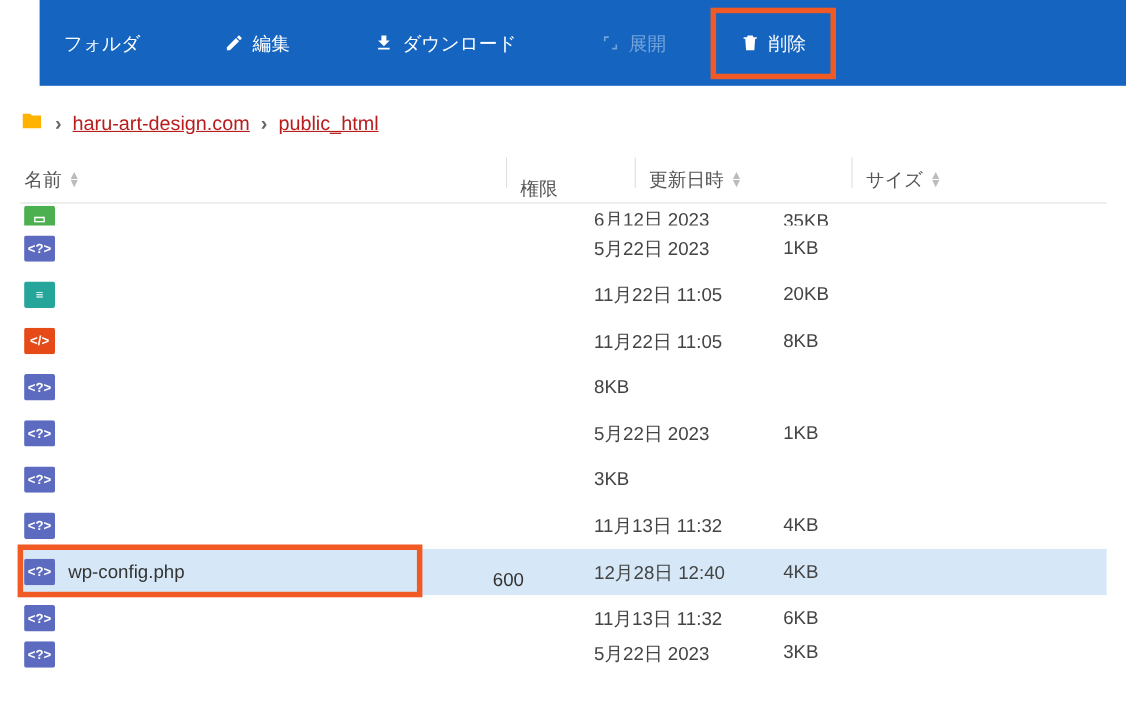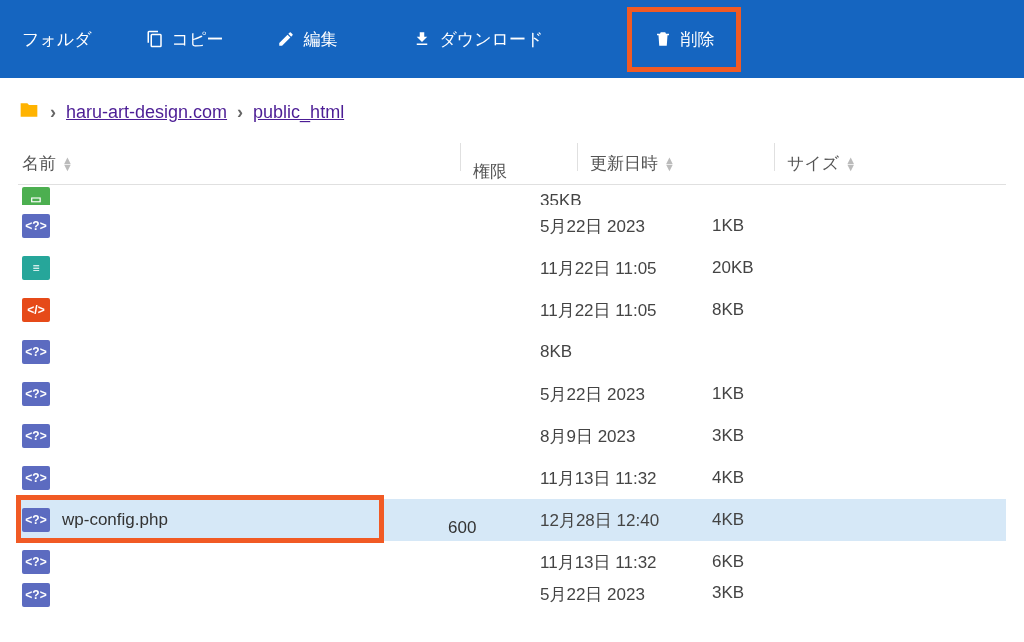--- a/index.html
+++ b/index.html
@@ -1,28 +1,28 @@
 <!DOCTYPE html>
 <html><head>
 <meta charset="utf-8">
 <style>
 * { margin: 0; padding: 0; box-sizing: border-box; }
 body { font-family: -apple-system, "Segoe UI", Meiryo, sans-serif; font-size: 16px; color: #333; background: #fff; width: 1024px; height: 642px; overflow: hidden; }
 
-.toolbar { background: #1565C0; height: 78px; display: flex; align-items: center; padding: 0 8px; gap: 4px; }
+.toolbar { background: #1565C0; height: 78px; display: flex; align-items: center; padding: 0 8px; gap: 4px; margin-left: 36px; }
 .toolbar-btn { display: flex; align-items: center; gap: 8px; color: #fff; padding: 10px 14px; cursor: pointer; font-size: 17px; }
 .toolbar-btn.disabled { color: rgba(255,255,255,0.4); }
 .toolbar-btn svg { width: 18px; height: 18px; fill: currentColor; }
 .spacer { flex: 0 0 auto; width: 18px; }
 
 .highlight-orange { border: 5px solid #F15A24; }
 
 .delete-wrap { padding: 6px 8px; }
 .breadcrumb { display: flex; align-items: center; gap: 10px; padding: 22px 18px 18px 18px; font-size: 18px; }
-.breadcrumb a { color: #4c1d95; text-decoration: underline; }
+.breadcrumb a { color: #b91c1c; text-decoration: underline; }
 .breadcrumb .sep { color: #666; font-weight: bold; }
 .folder-root-icon svg { width: 22px; height: 20px; fill: #FFB300; }
 
 .table-wrap { padding: 0 18px; }
 .thead { display: flex; height: 42px; border-bottom: 1px solid #e0e0e0; color: #555; font-size: 17px; position: relative; background: #fff; }
 .thead .col { display: flex; align-items: center; gap: 6px; }
 .thead .divider { width: 1px; height: 28px; background: #e0e0e0; margin: 0 12px; }
 .sort-icon { font-size: 11px; color: #bbb; line-height: 0.6; }
 
 .col-name { width: 430px; padding-left: 4px; }
@@ -54,43 +54,43 @@
 
 </style>
 </head>
 <body>
 
 <div class="toolbar">
   <div class="toolbar-btn">
     <span>フォルダ</span>
   </div>
   <div class="spacer"></div>
+  <div class="spacer"></div>
   <div class="toolbar-btn">
     <svg viewBox="0 0 24 24">
-        <path d="M16 1H4a2 2 0 0 0-2 2v14h2V3h12V1zm3 4H8a2 2 0 0 0-2 2v14a2 2 0 0 0 2 2h11a2 2 0 0 0 2-2V7a2 2 0 0 0-2-2zm0 16H8V7h11v14z"></path>
-      </svg>
-    <span>コピー</span>
-  </div>
+        <path d="M3 17.25V21h3.75L17.81 9.94l-3.75-3.75L3 17.25zM20.71 7.04a1 1 0 0 0 0-1.41l-2.34-2.34a1 1 0 0 0-1.41 0l-1.83 1.83 3.75 3.75 1.83-1.83z"></path>
+      </svg>
+    <span>編集</span>
+  </div>
+  <div class="spacer"></div>
   <div class="spacer"></div>
   <div class="toolbar-btn">
     <svg viewBox="0 0 24 24">
-        <path d="M3 17.25V21h3.75L17.81 9.94l-3.75-3.75L3 17.25zM20.71 7.04a1 1 0 0 0 0-1.41l-2.34-2.34a1 1 0 0 0-1.41 0l-1.83 1.83 3.75 3.75 1.83-1.83z"></path>
-      </svg>
-    <span>編集</span>
-  </div>
-  <div class="spacer"></div>
-  <div class="spacer"></div>
-  <div class="toolbar-btn">
-    <svg viewBox="0 0 24 24">
         <path d="M19 9h-4V3H9v6H5l7 7 7-7zM5 18v2h14v-2H5z"></path>
       </svg>
     <span>ダウンロード</span>
   </div>
   <div class="spacer"></div>
   <div class="spacer"></div>
+  <div class="toolbar-btn disabled">
+    <svg viewBox="0 0 24 24">
+        <path d="M10 4H4v6h2V6h4V4zm10 10h-2v4h-4v2h6v-6z"></path>
+      </svg>
+    <span>展開</span>
+  </div>
   <div class="spacer"></div>
   <div class="highlight-orange delete-wrap">
     <div class="toolbar-btn">
       <svg viewBox="0 0 24 24">
           <path d="M6 7h12l-1 14H7L6 7zm3-4h6l1 2h4v2H4V5h4l1-2z"></path>
         </svg>
       <span>削除</span>
     </div>
   </div>
 </div>
@@ -131,20 +131,21 @@
 
   <div class="rows" id="rows">
       <div class="row cut-top">
         <div class="col col-name">
           <div class="file-icon ficon-img">
             <span>▭</span>
           </div>
           <span></span>
         </div>
         <div class="col col-perm"></div>
+        <div class="col col-date">6月12日 2023</div>
         <div class="col col-size">35KB</div>
       </div>
       <div class="row">
         <div class="col col-name">
           <div class="file-icon ficon-php">
             <span>&lt;?&gt;</span>
           </div>
           <span></span>
         </div>
         <div class="col col-perm"></div>
@@ -195,21 +196,20 @@
         <div class="col col-size">1KB</div>
       </div>
       <div class="row">
         <div class="col col-name">
           <div class="file-icon ficon-php">
             <span>&lt;?&gt;</span>
           </div>
           <span></span>
         </div>
         <div class="col col-perm"></div>
-        <div class="col col-date">8月9日 2023</div>
         <div class="col col-size">3KB</div>
       </div>
       <div class="row">
         <div class="col col-name">
           <div class="file-icon ficon-php">
             <span>&lt;?&gt;</span>
           </div>
           <span></span>
         </div>
         <div class="col col-perm"></div>

